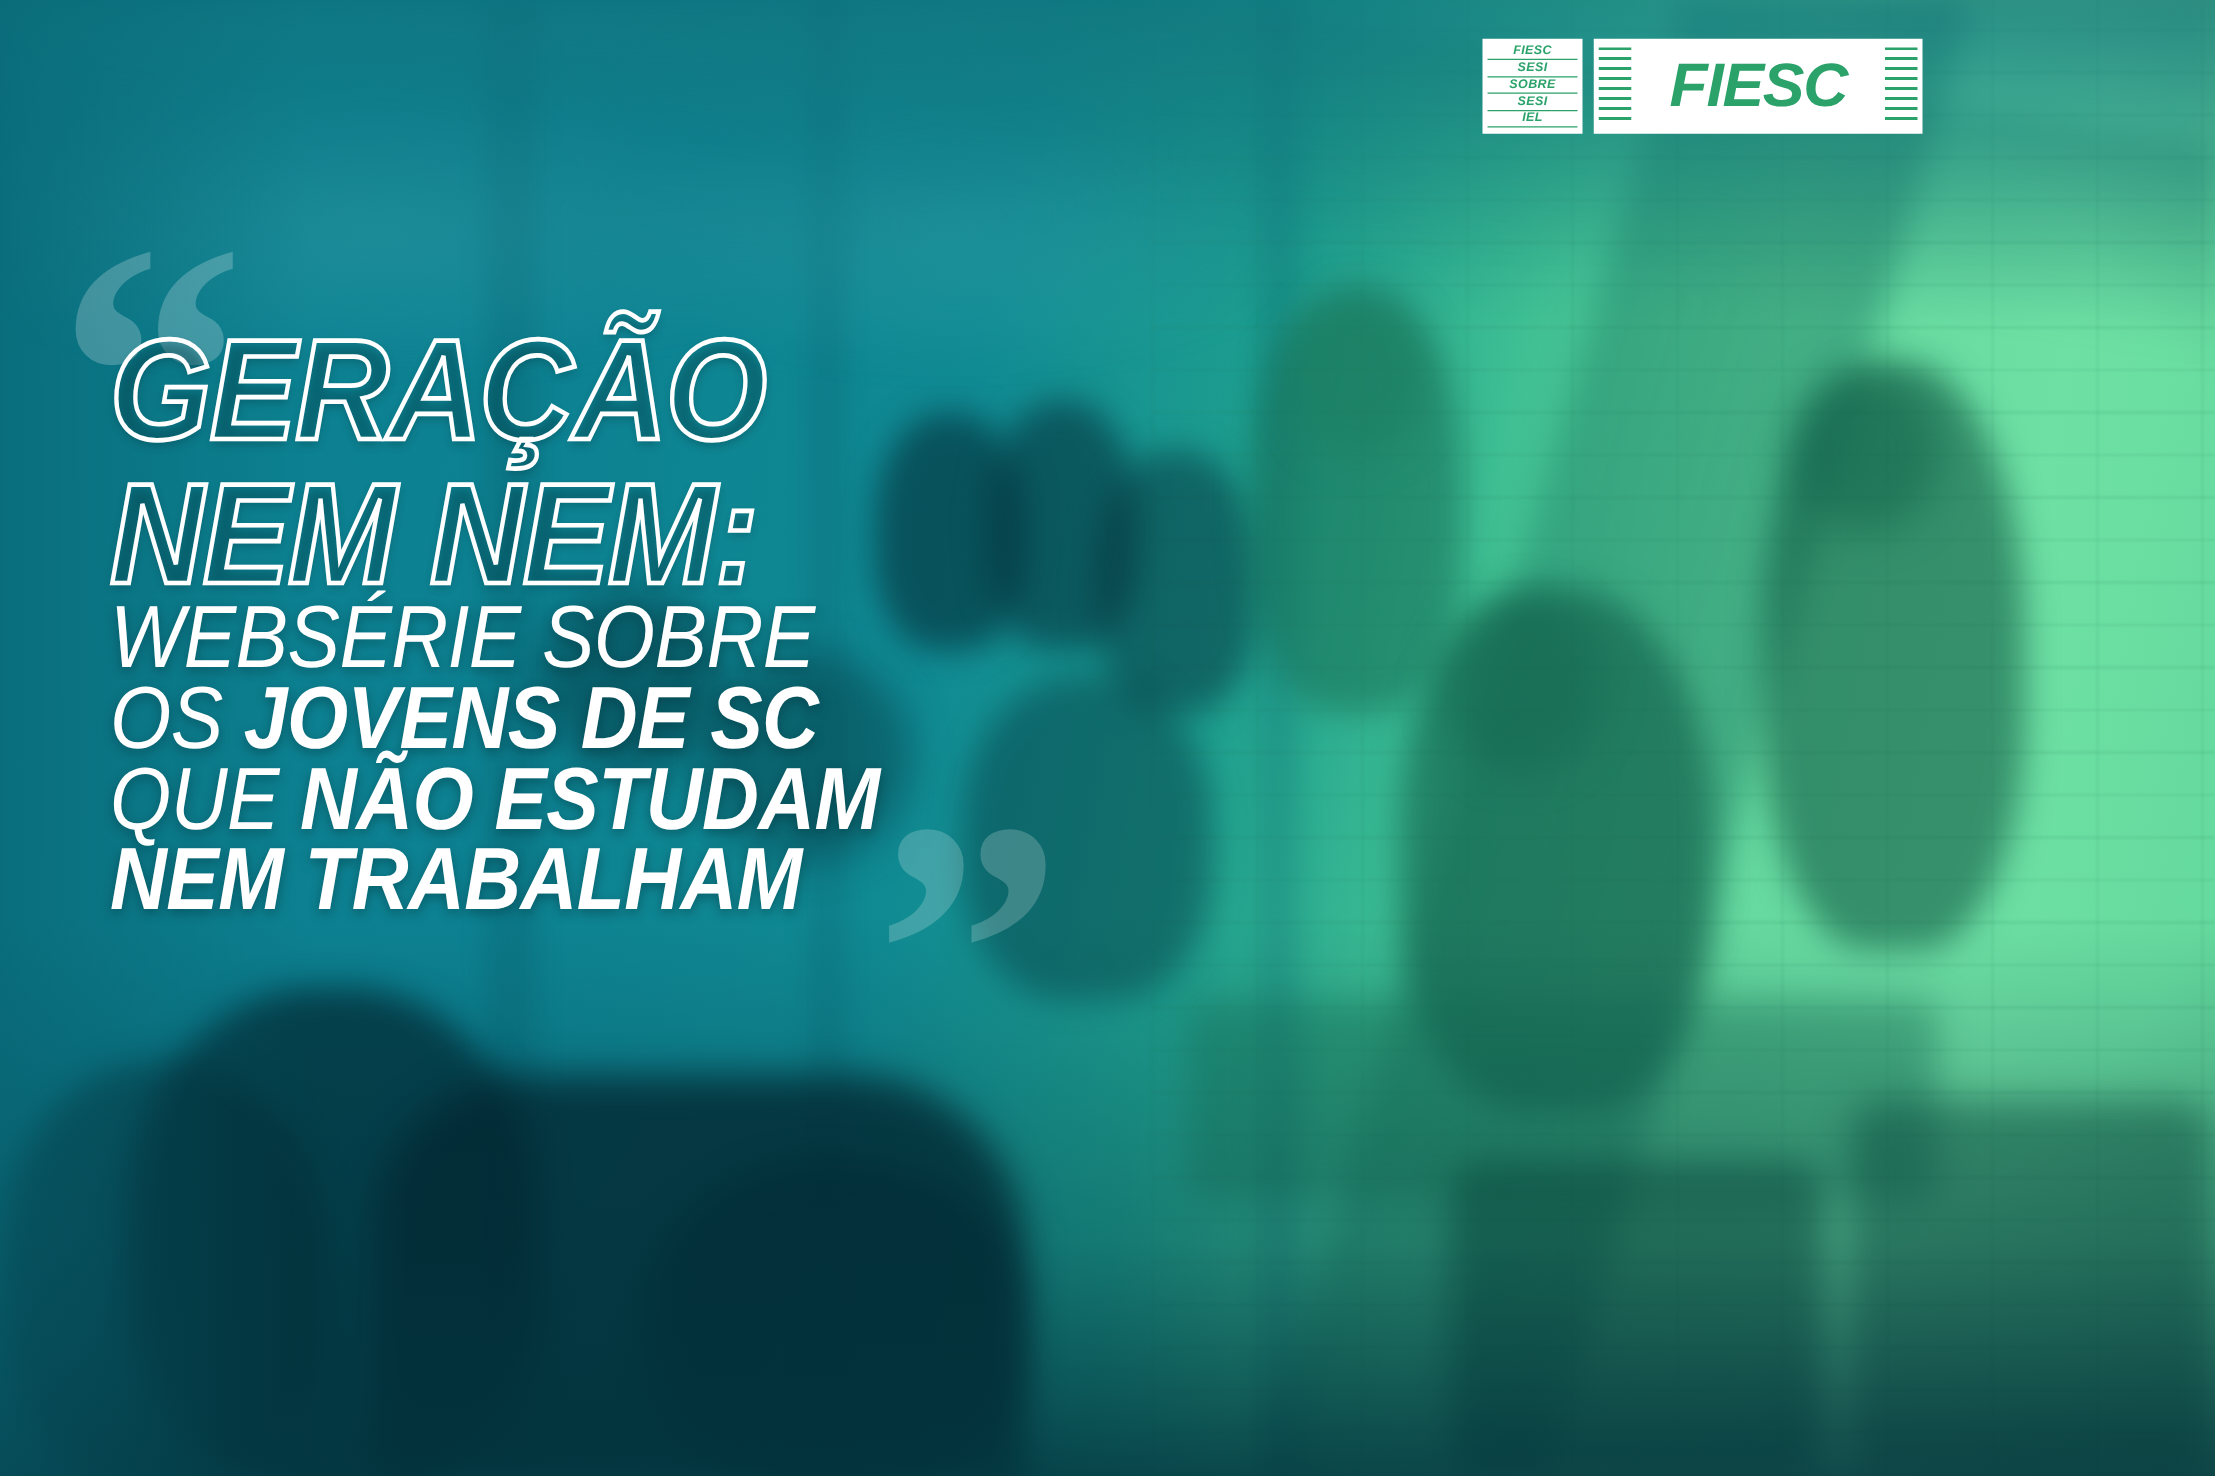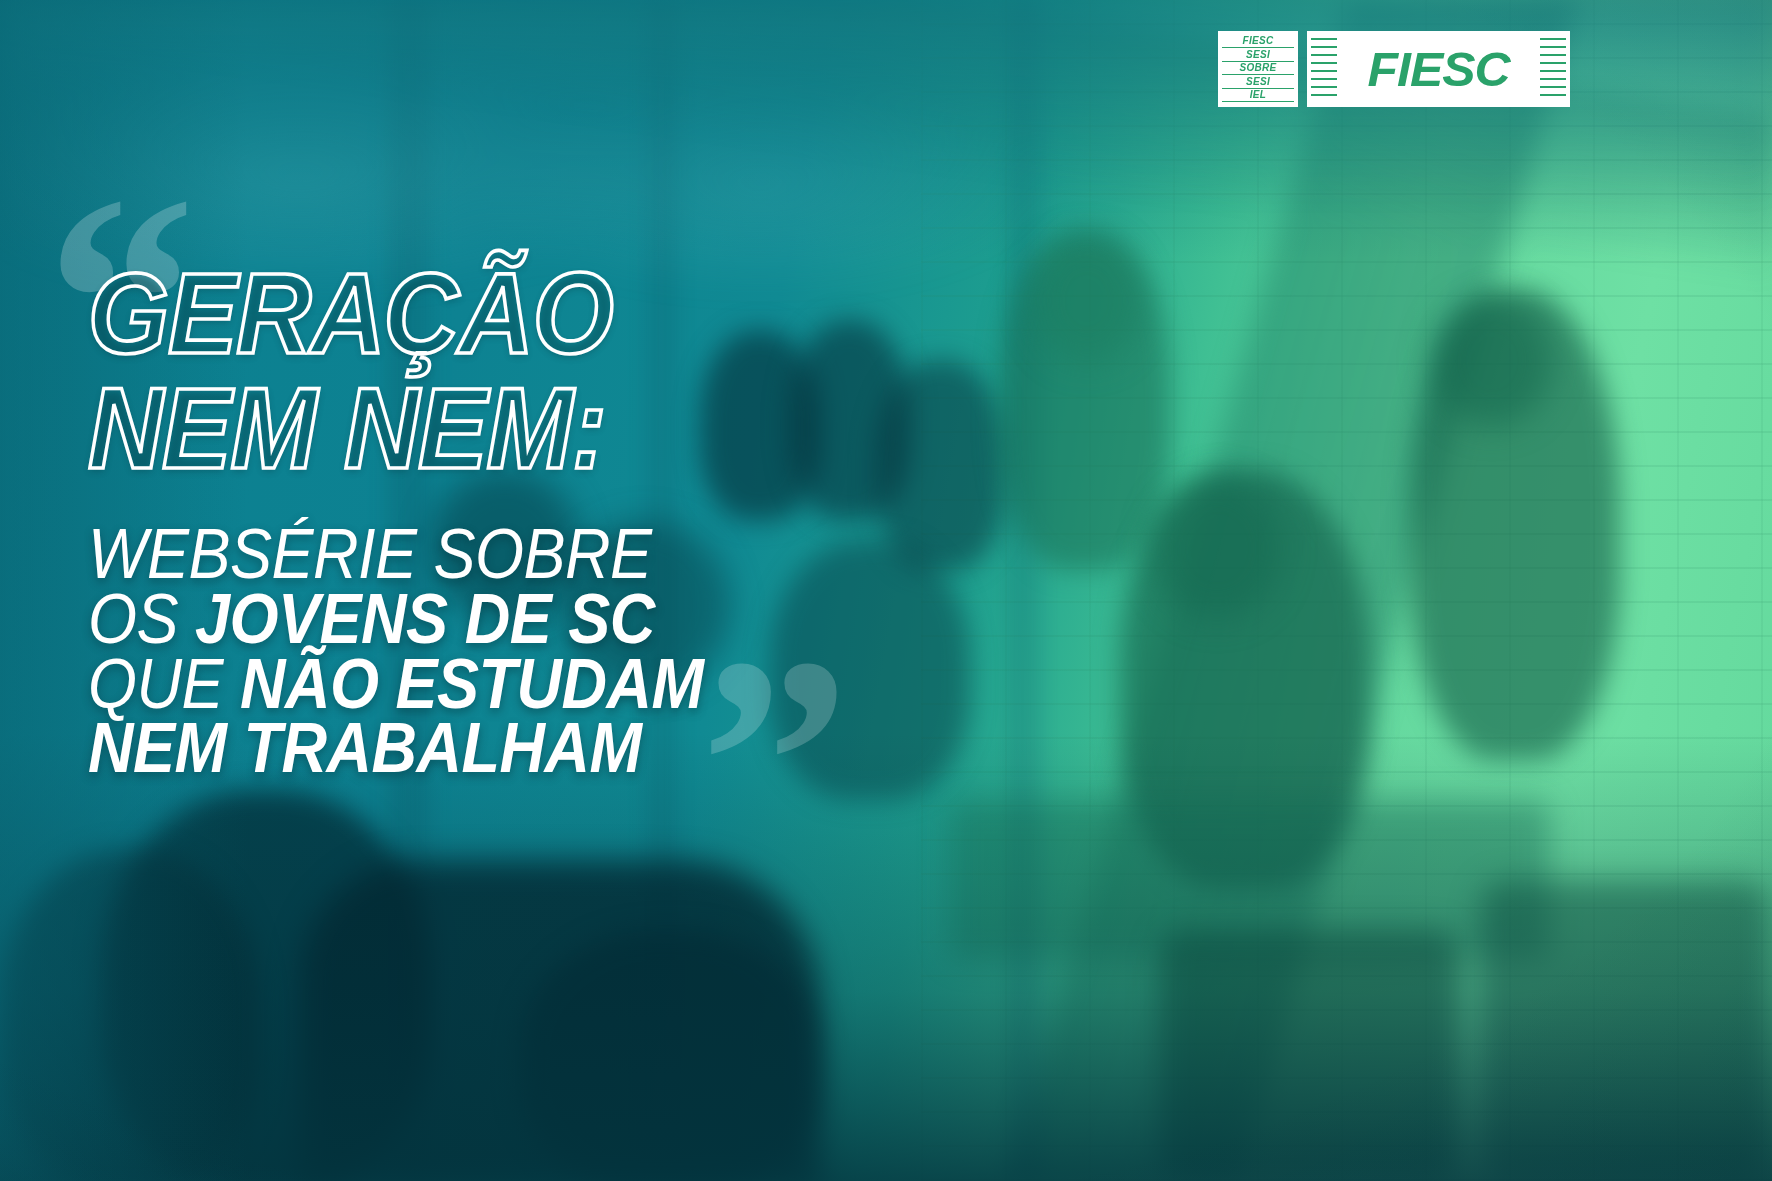--- a/index.html
+++ b/index.html
@@ -95,21 +95,21 @@
   .rectblob{position:absolute;filter:blur(15px);}
 
   
   .bg-vig{
     background:
       radial-gradient(ellipse 120% 110% at 40% 45%, rgba(0,0,0,0) 52%, rgba(2,40,48,.42) 100%);
   }
 
   
   #logo{
-    position:absolute;top:31px;left:1218px;
+    position:absolute;top:31px;left:1186px;
     display:flex;align-items:stretch;gap:9px;
     height:76px;
   }
   .logo-box{
     background:#ffffff;
     display:flex;align-items:center;justify-content:center;
   }
   .logo-left{
     width:72px;
     padding:5px 4px;
@@ -177,21 +177,21 @@
     color:transparent;
     -webkit-text-stroke:3.4px #ffffff;
     text-shadow:0 3px 7px rgba(0,40,48,.30);
     white-space:nowrap;
     margin:0;
     transform:scaleY(1.1);
     transform-origin:left top;
   }
   #title-2{margin-top:14px;}
 
-  #subtitle{margin-top:44px;}
+  #subtitle{}
   .sub-line{
     font-size:63px;
     line-height:1.03;
     font-style:italic;
     color:#ffffff;
     white-space:nowrap;
     margin:0;
     letter-spacing:-.5px;
     text-shadow:0 3px 9px rgba(0,40,48,.42);
     transform:scaleY(1.12);

